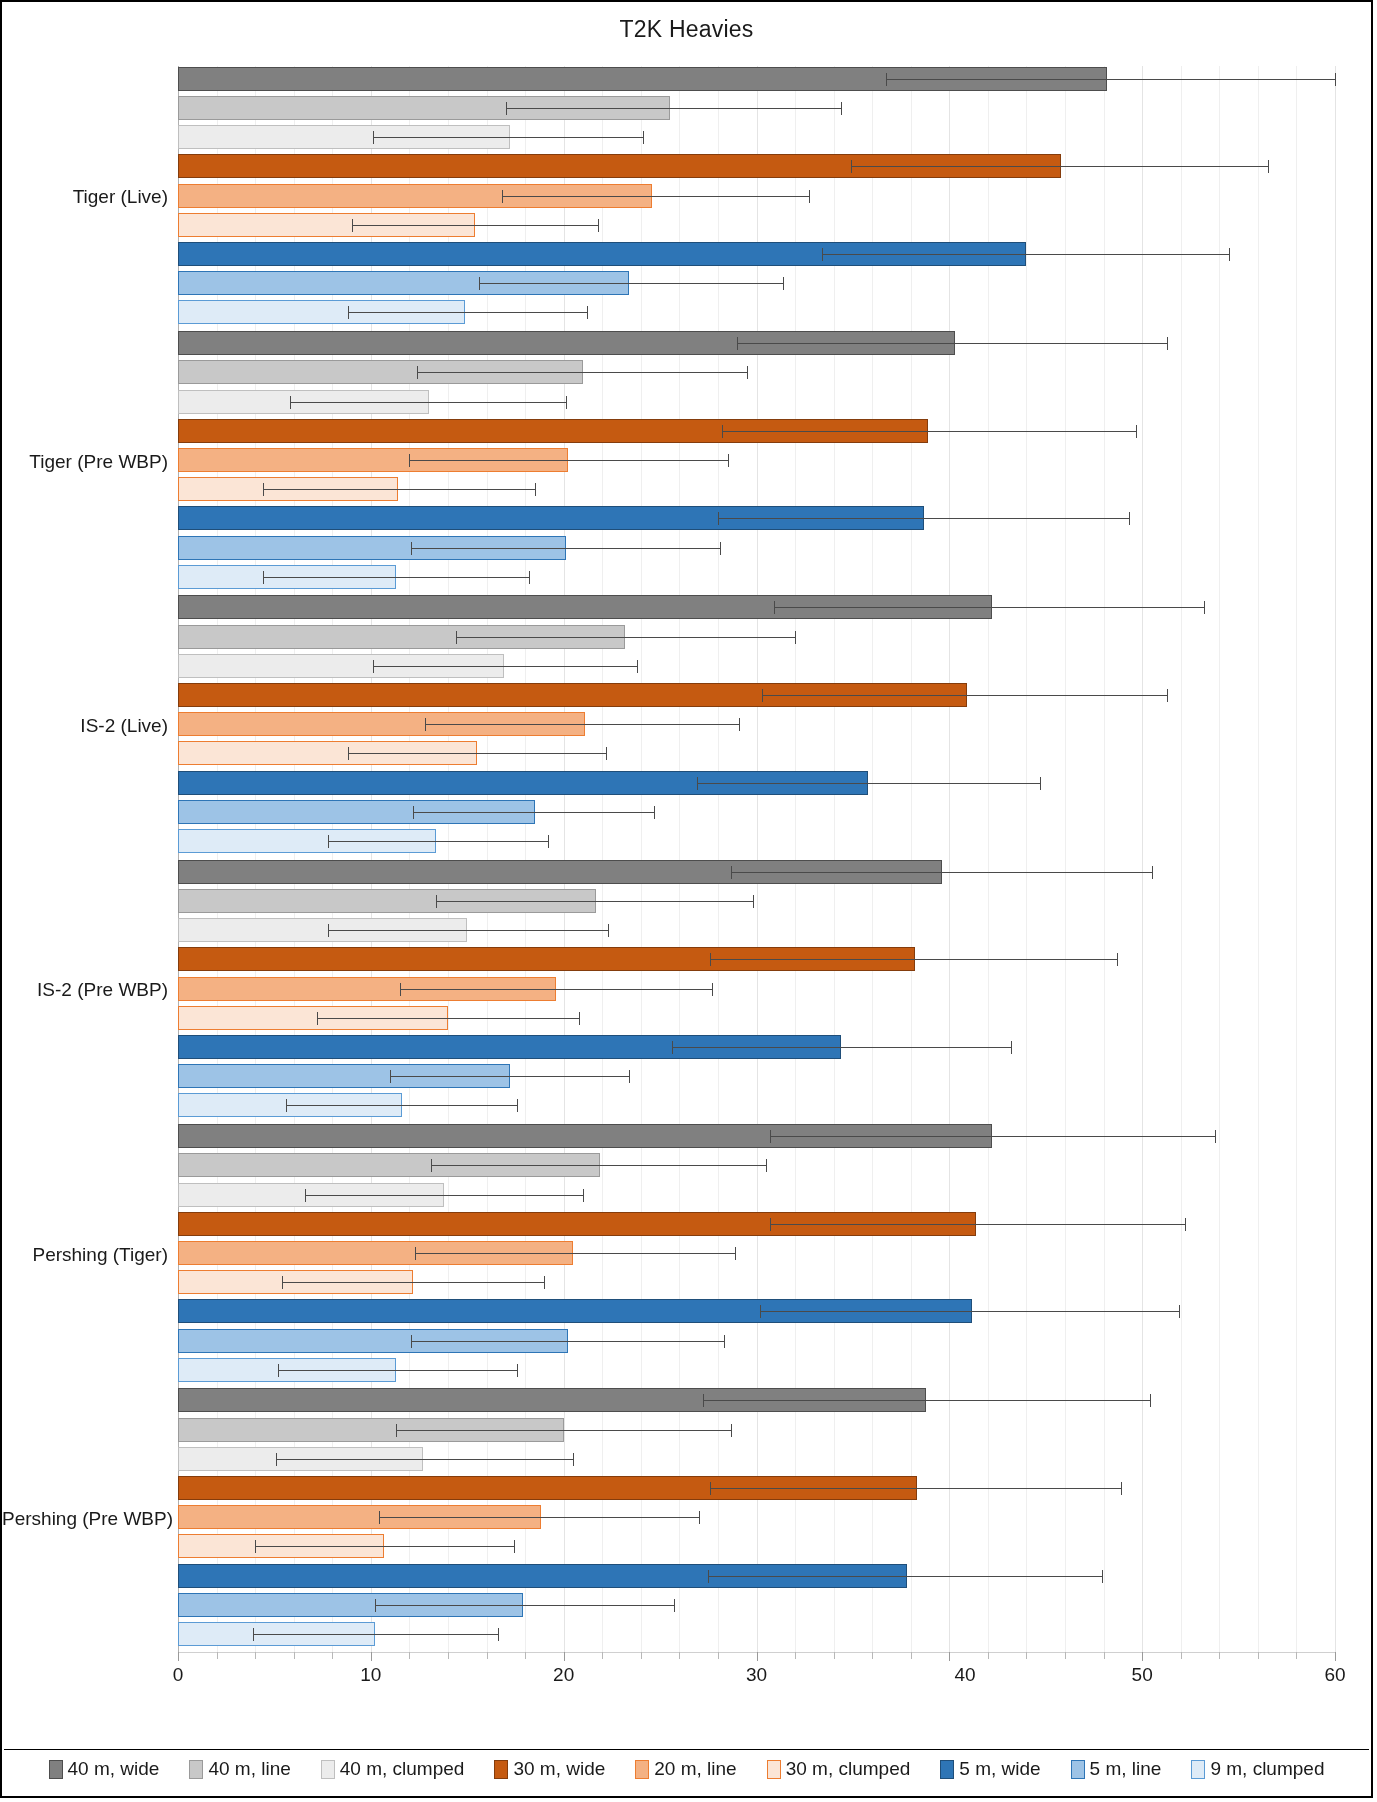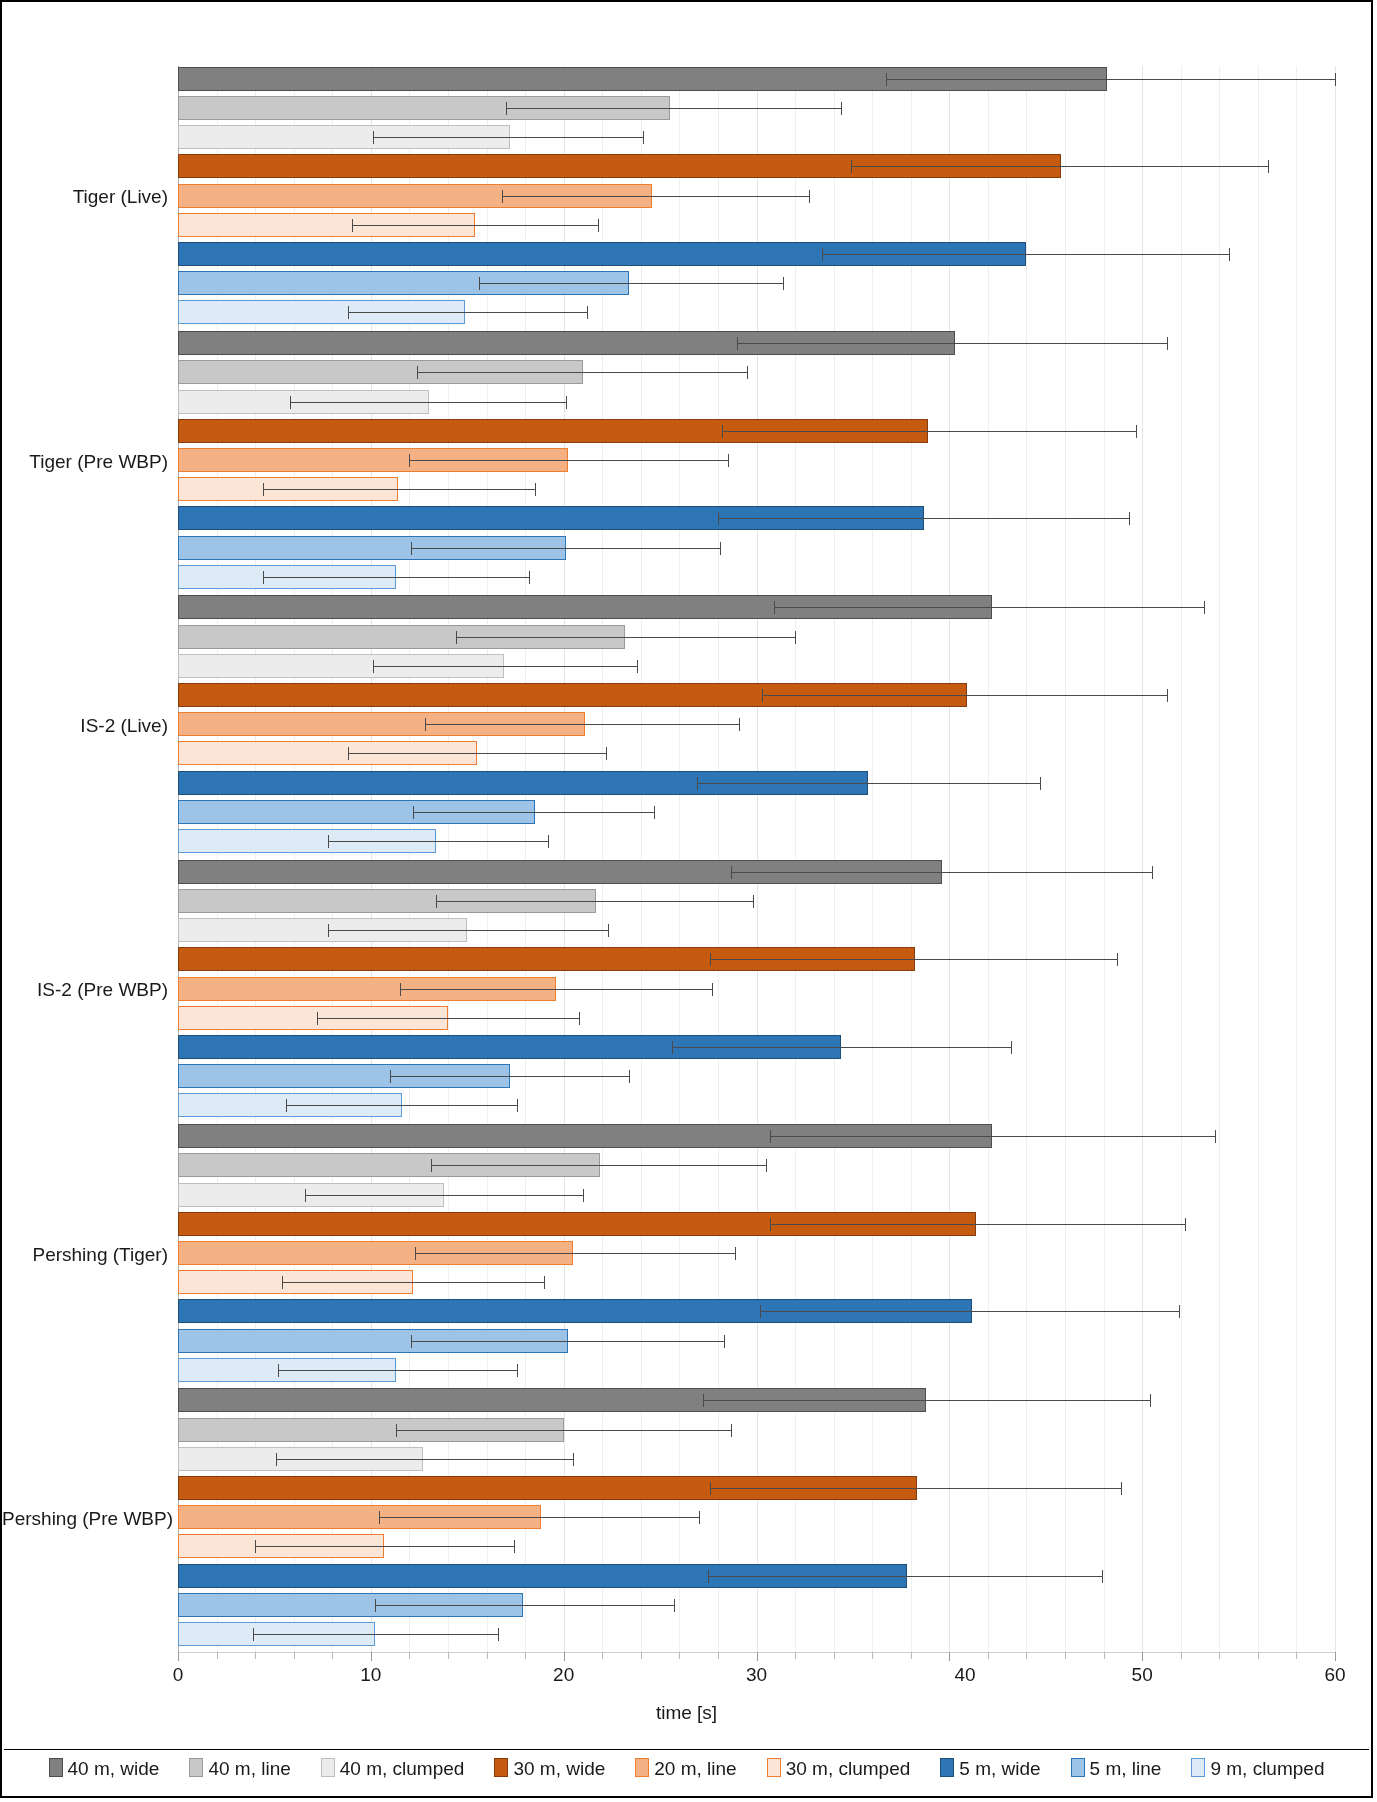--- a/index.html
+++ b/index.html
@@ -75,30 +75,31 @@
   #legend{
     position:absolute;left:0;right:0;bottom:8px;
     height:38px;
     display:flex;align-items:center;justify-content:center;
     gap:30px;
     border-top:0px;
   }
   #legend-sep{
     position:absolute;left:2px;right:2px;bottom:46px;height:1px;background:#000;
   }
-  .legend-item{display:flex;gap:5px;font-size:19px;color:#1a1a1a;white-space:nowrap;}
+  .legend-item{display:flex;align-items:center;gap:5px;font-size:19px;color:#1a1a1a;white-space:nowrap;}
   .legend-swatch{
     width:14px;height:19px;box-sizing:border-box;display:inline-block;
   }
 </style>
 </head>
 <body>
 
 <div id="chart-frame">
 
+  <div id="chart-title">T2K Heavies</div>
 
   <div id="grid-layer">
       <div class="gridline" style="left: 176px; top: 64px; height: 1586px;"></div>
       <div class="gridline minor" style="left: 214.567px; top: 64px; height: 1586px;"></div>
       <div class="gridline minor" style="left: 253.133px; top: 64px; height: 1586px;"></div>
       <div class="gridline minor" style="left: 291.7px; top: 64px; height: 1586px;"></div>
       <div class="gridline minor" style="left: 330.267px; top: 64px; height: 1586px;"></div>
       <div class="gridline" style="left: 368.833px; top: 64px; height: 1586px;"></div>
       <div class="gridline minor" style="left: 407.4px; top: 64px; height: 1586px;"></div>
       <div class="gridline minor" style="left: 445.967px; top: 64px; height: 1586px;"></div>
@@ -498,21 +499,20 @@
     </div>
   <div id="catlabels-layer">
       <div class="cat-label" style="left: 0px; width: 166px; top: 184.167px;">Tiger (Live)</div>
       <div class="cat-label" style="left: 0px; width: 166px; top: 448.5px;">Tiger (Pre WBP)</div>
       <div class="cat-label" style="left: 0px; width: 166px; top: 712.833px;">IS-2 (Live)</div>
       <div class="cat-label" style="left: 0px; width: 166px; top: 977.167px;">IS-2 (Pre WBP)</div>
       <div class="cat-label" style="left: 0px; width: 166px; top: 1241.5px;">Pershing (Tiger)</div>
       <div class="cat-label" style="left: 0px; width: 166px; top: 1505.83px;">Pershing (Pre WBP)</div>
     </div>
 
-  <div id="xaxis-title">time [s]</div>
 
   <div id="legend-sep"></div>
   <div id="legend">
       <div class="legend-item">
         <span class="legend-swatch" style="background: rgb(128, 128, 128); border: 1px solid rgb(77, 77, 77);"></span>
         <span>40 m, wide</span>
       </div>
       <div class="legend-item">
         <span class="legend-swatch" style="background: rgb(200, 200, 200); border: 1px solid rgb(154, 154, 154);"></span>
         <span>40 m, line</span>

